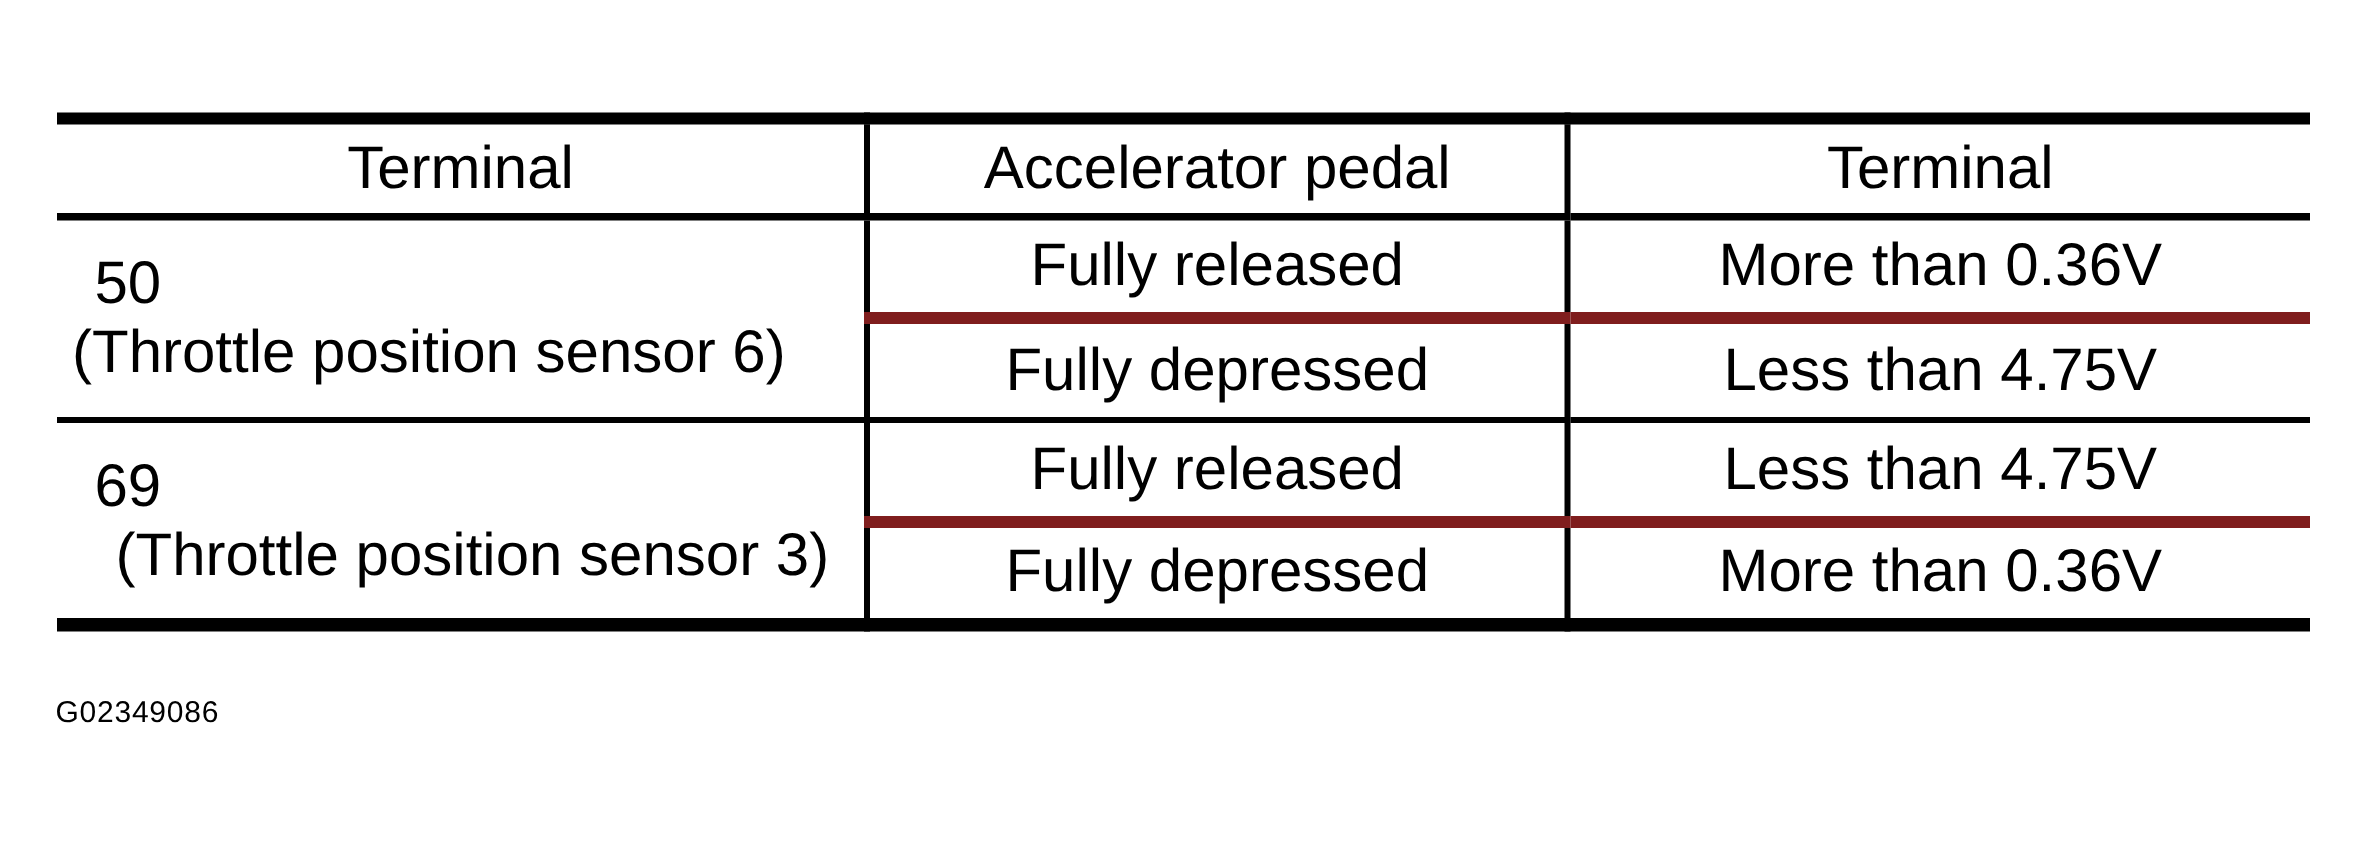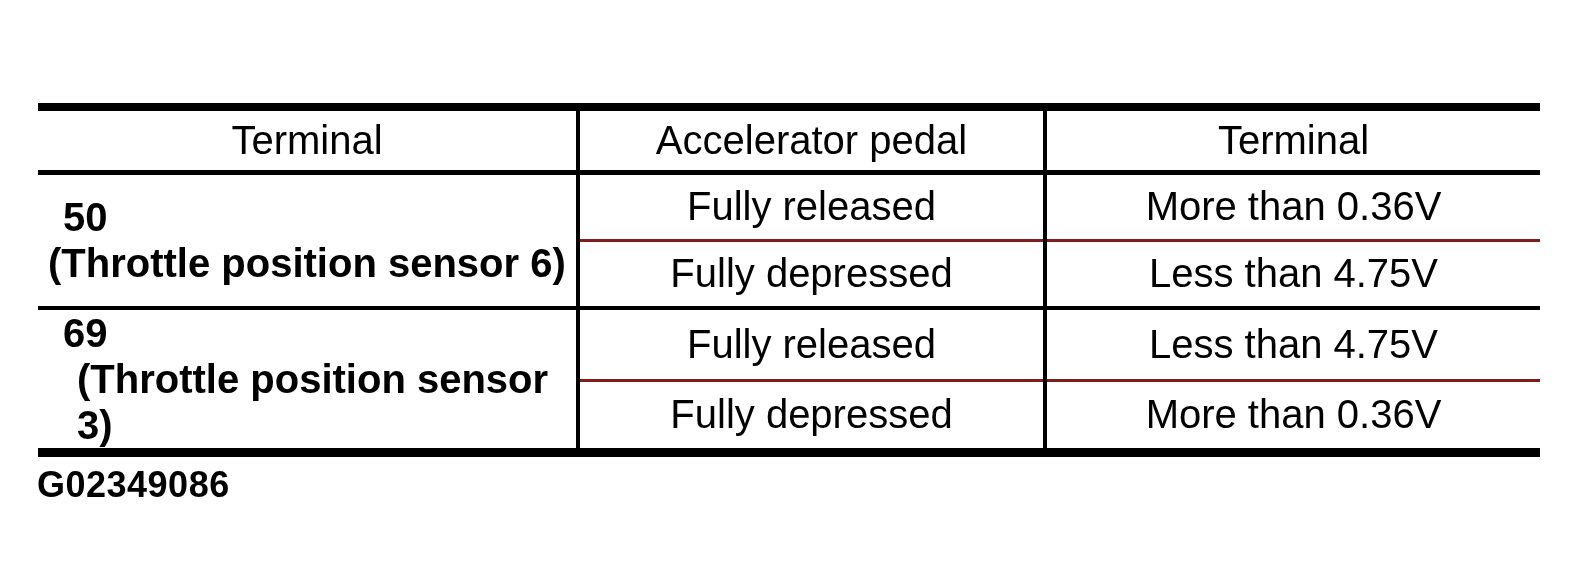--- a/index.html
+++ b/index.html
@@ -14,54 +14,52 @@
   .canvas { position: absolute; inset: 0; background: #ffffff; }
 
   .spec-table-wrap { position: absolute; left: 38px; top: 75px; }
 
   table.spec-table {
     border-collapse: collapse;
     table-layout: fixed;
     width: 1502px;
     border-top: 8px solid #000;
     border-bottom: 9px solid #000;
-    margin-top: 28px;
   }
   th, td {
     font-size: 40px;
     font-weight: 400;
     text-align: center;
     vertical-align: middle;
     overflow: hidden;
   }
   col.col-terminal { width: 540px; }
   col.col-pedal    { width: 467px; }
   col.col-voltage  { width: 495px; }
 
   th { height: 65px; border-bottom: 5px solid #000; }
   td { height: 68px; }
 
   .v-div { border-left: 4px solid #000; text-align: center; }
-  .sep-thin  { border-bottom: 3px solid #7f1d1d; }
+  .sep-thin  { border-bottom: 8px solid #7f1d1d; }
   .sep-group { border-bottom: 4px solid #000; }
 
   td.terminal-cell {
     text-align: left;
     line-height: 46px;
-    font-weight: bold;
   }
   .t-num  { padding-left: 25px; }
   .t-note { padding-left: 10px; }
   .t-note.note-g1 { padding-left: 39px; }
 
   .figure-id {
     position: absolute;
     left: 37px; top: 464px;
-    font-size: 36px;
-    font-weight: 700;
+    font-size: 20px;
+    font-weight: 400;
     letter-spacing: 0.5px;
   }
 </style>
 </head>
 <body>
 
 <div class="canvas">
 
   <div class="spec-table-wrap">
     <table class="spec-table">

